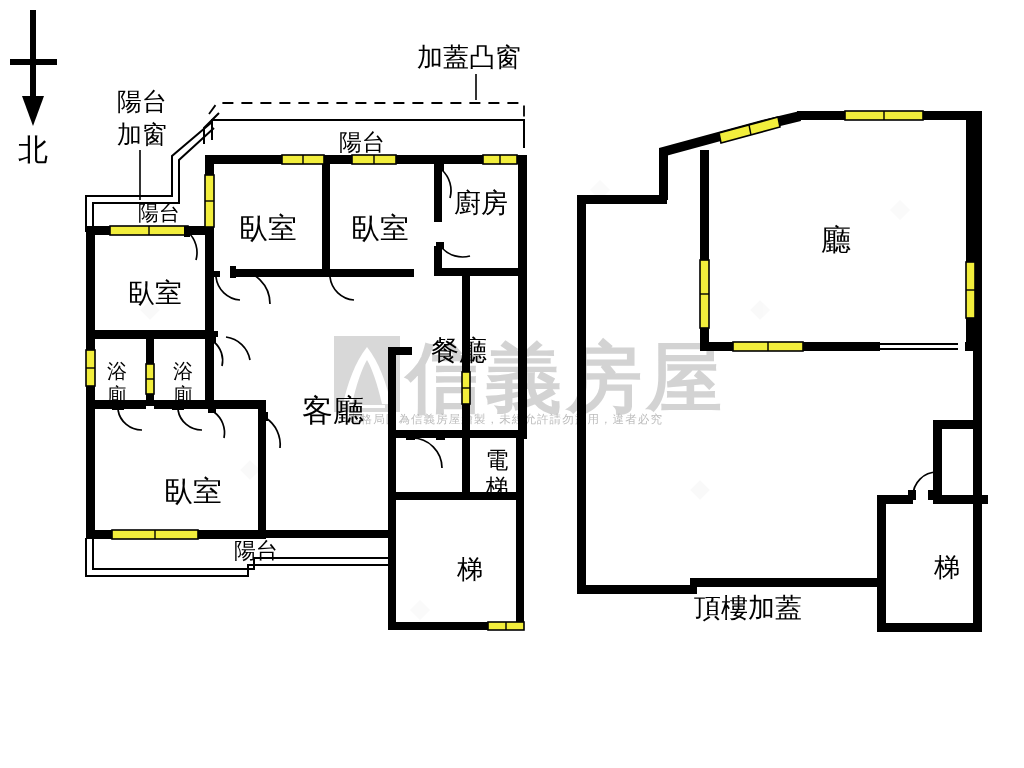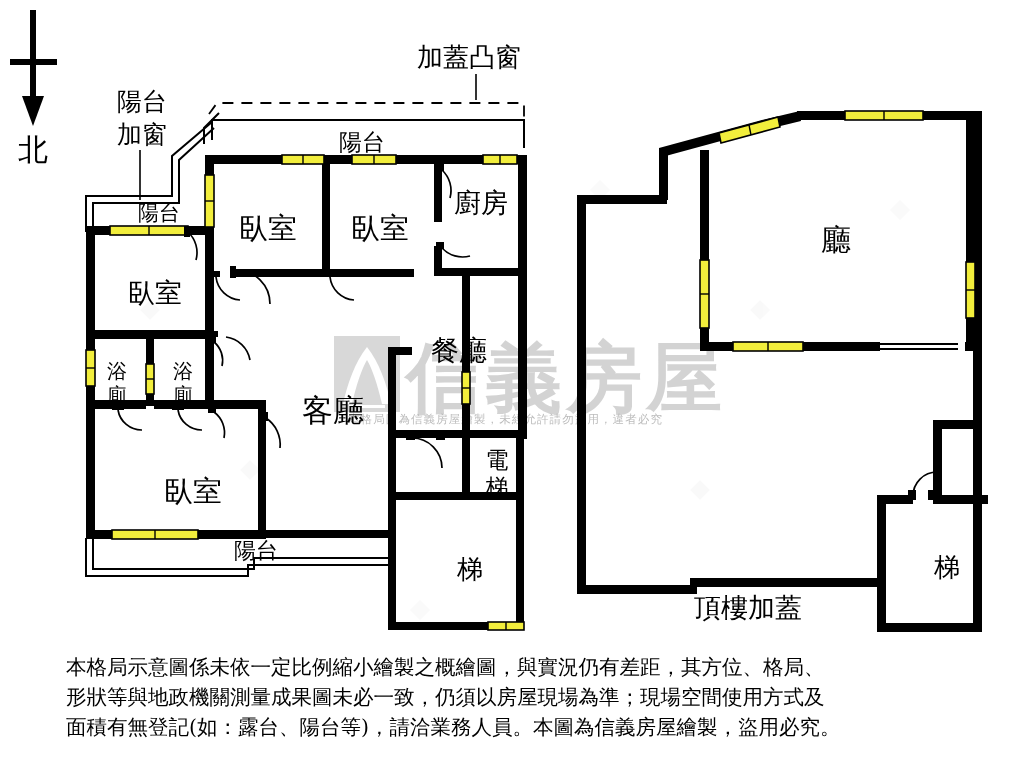--- a/index.html
+++ b/index.html
@@ -383,17 +383,14 @@
         <rect x="928" y="490" width="8" height="10" fill="#000" stroke="none"></rect>
       </g>
 
       <text class="roomlabel" x="836" y="250" font-size="30" text-anchor="middle">廳</text>
       <text class="roomlabel" x="947" y="576" font-size="26" text-anchor="middle">梯</text>
       <text class="roomlabel" x="748" y="617" font-size="27" text-anchor="middle">頂樓加蓋</text>
     </g>
 
   </svg>
 
-  <div id="disclaimer">本格局示意圖係未依一定比例縮小繪製之概繪圖，與實況仍有差距，其方位、格局、
-形狀等與地政機關測量成果圖未必一致，仍須以房屋現場為準；現場空間使用方式及
-面積有無登記(如：露台、陽台等)，請洽業務人員。本圖為信義房屋繪製，盜用必究。</div>
 
 </div>
 
 </body></html>

